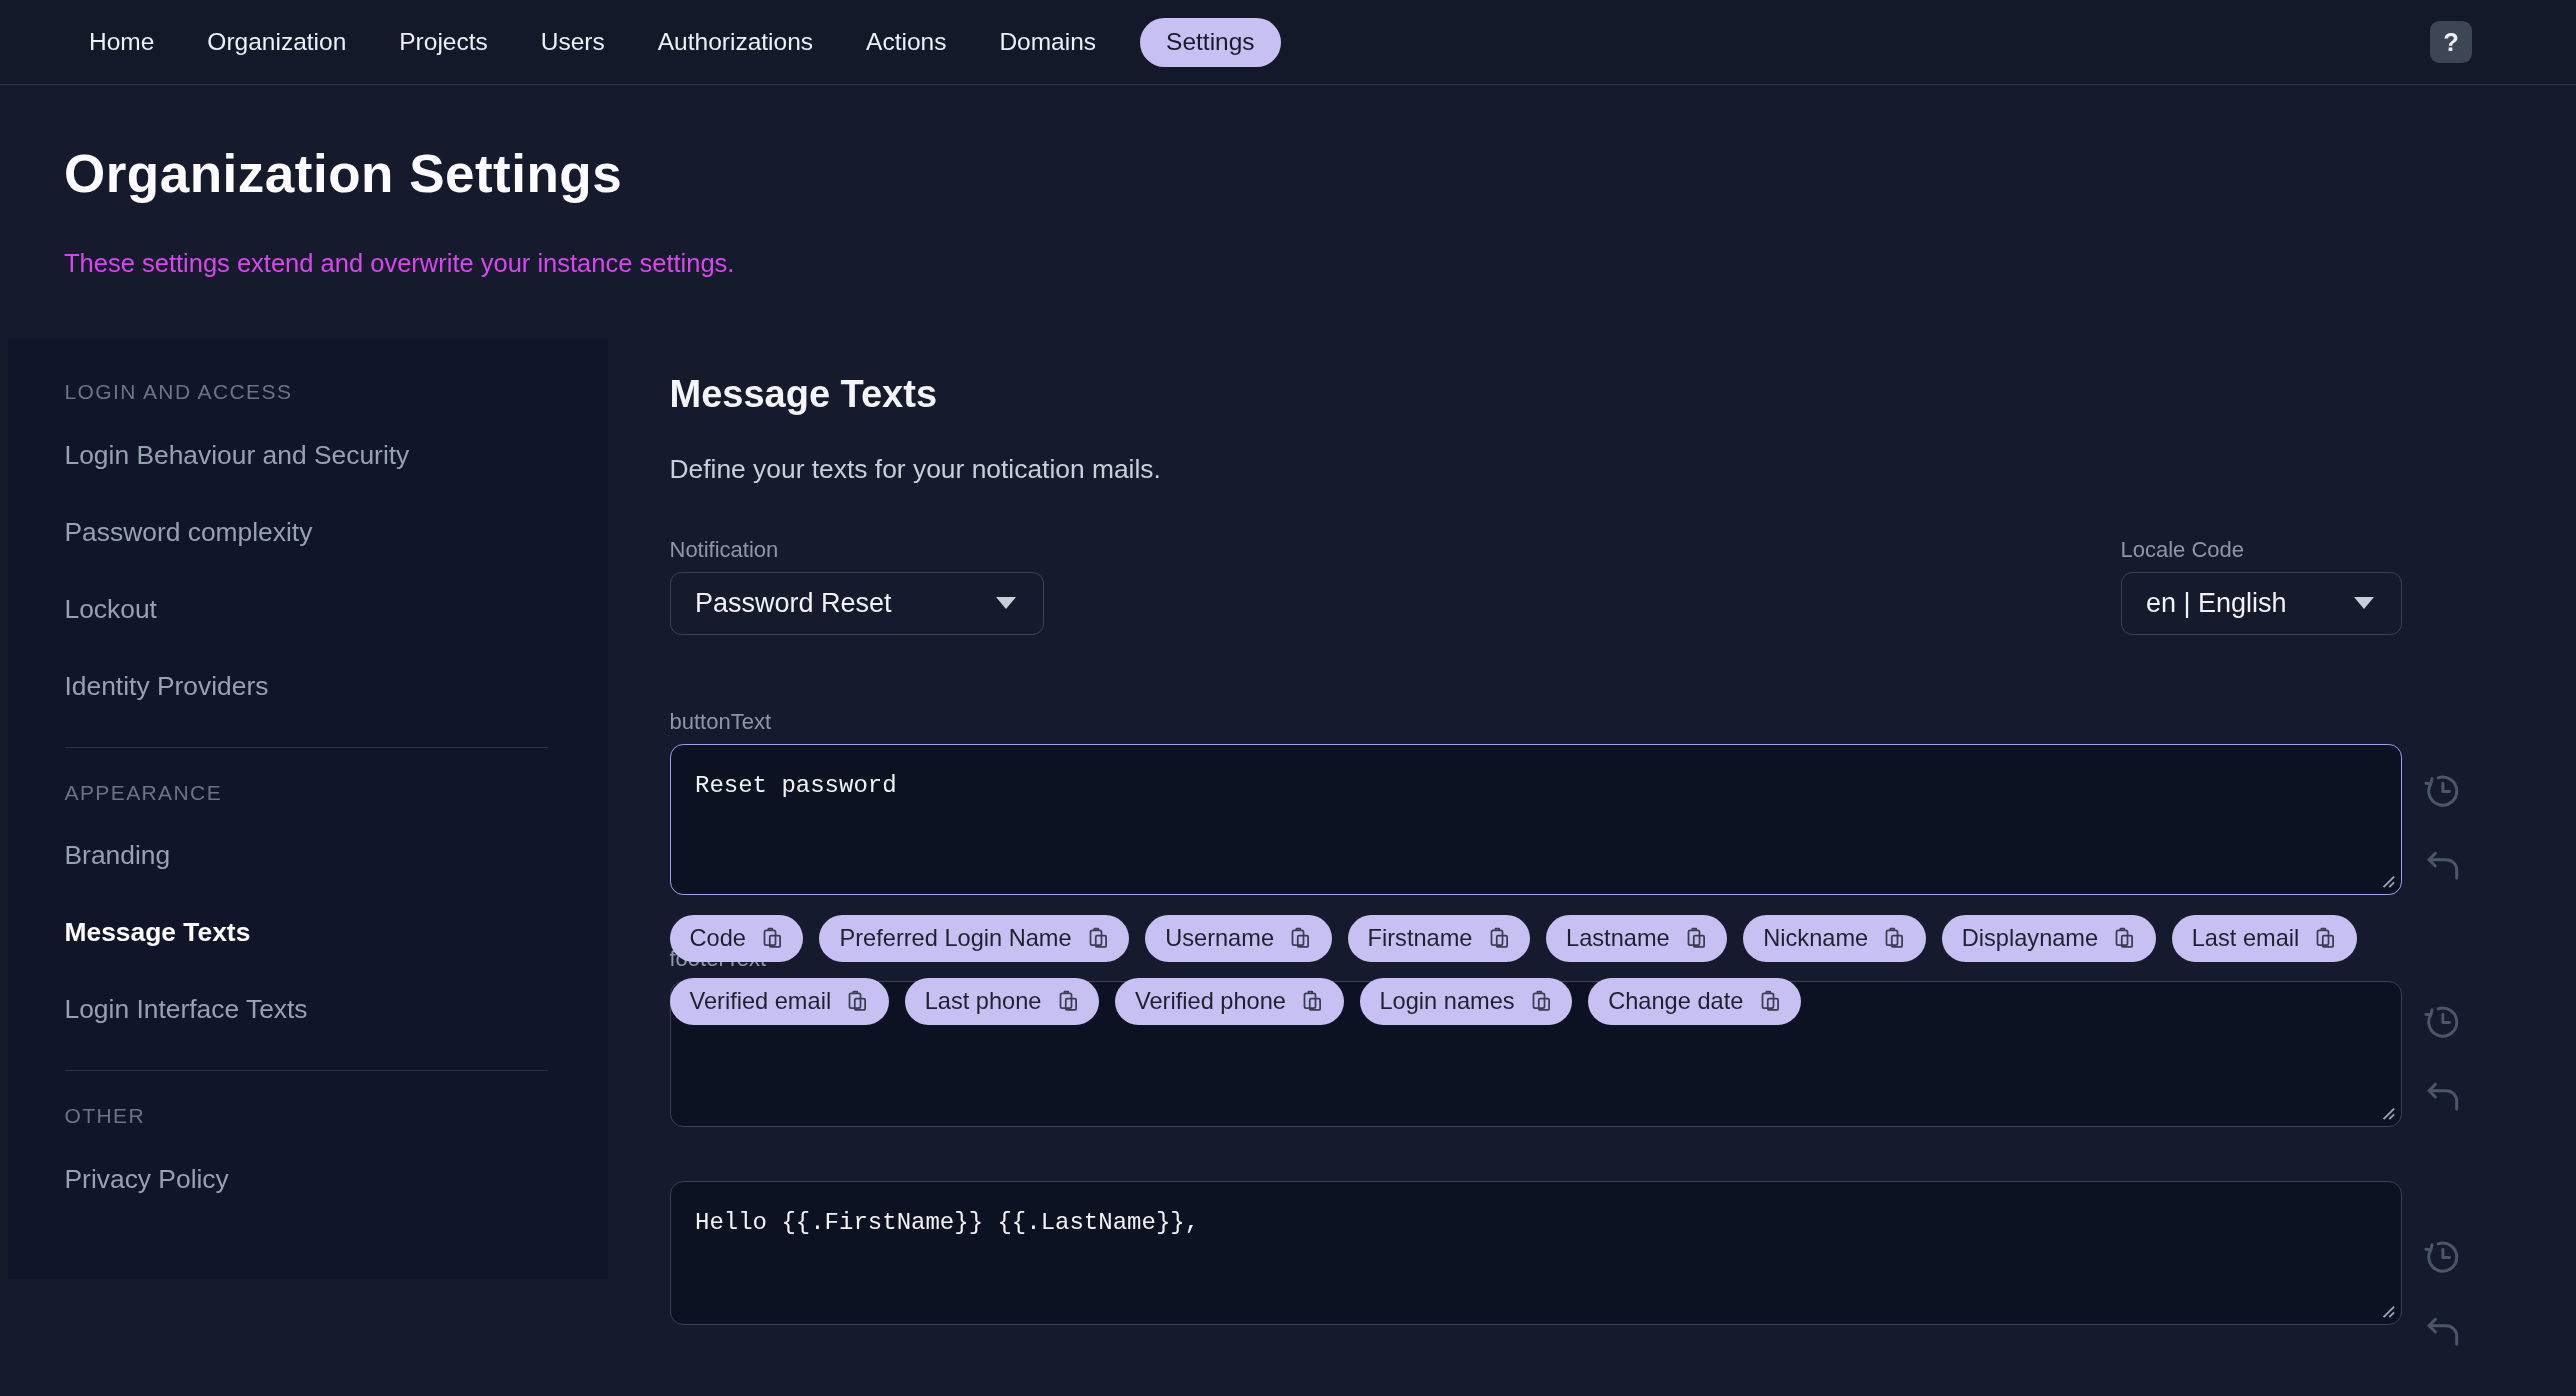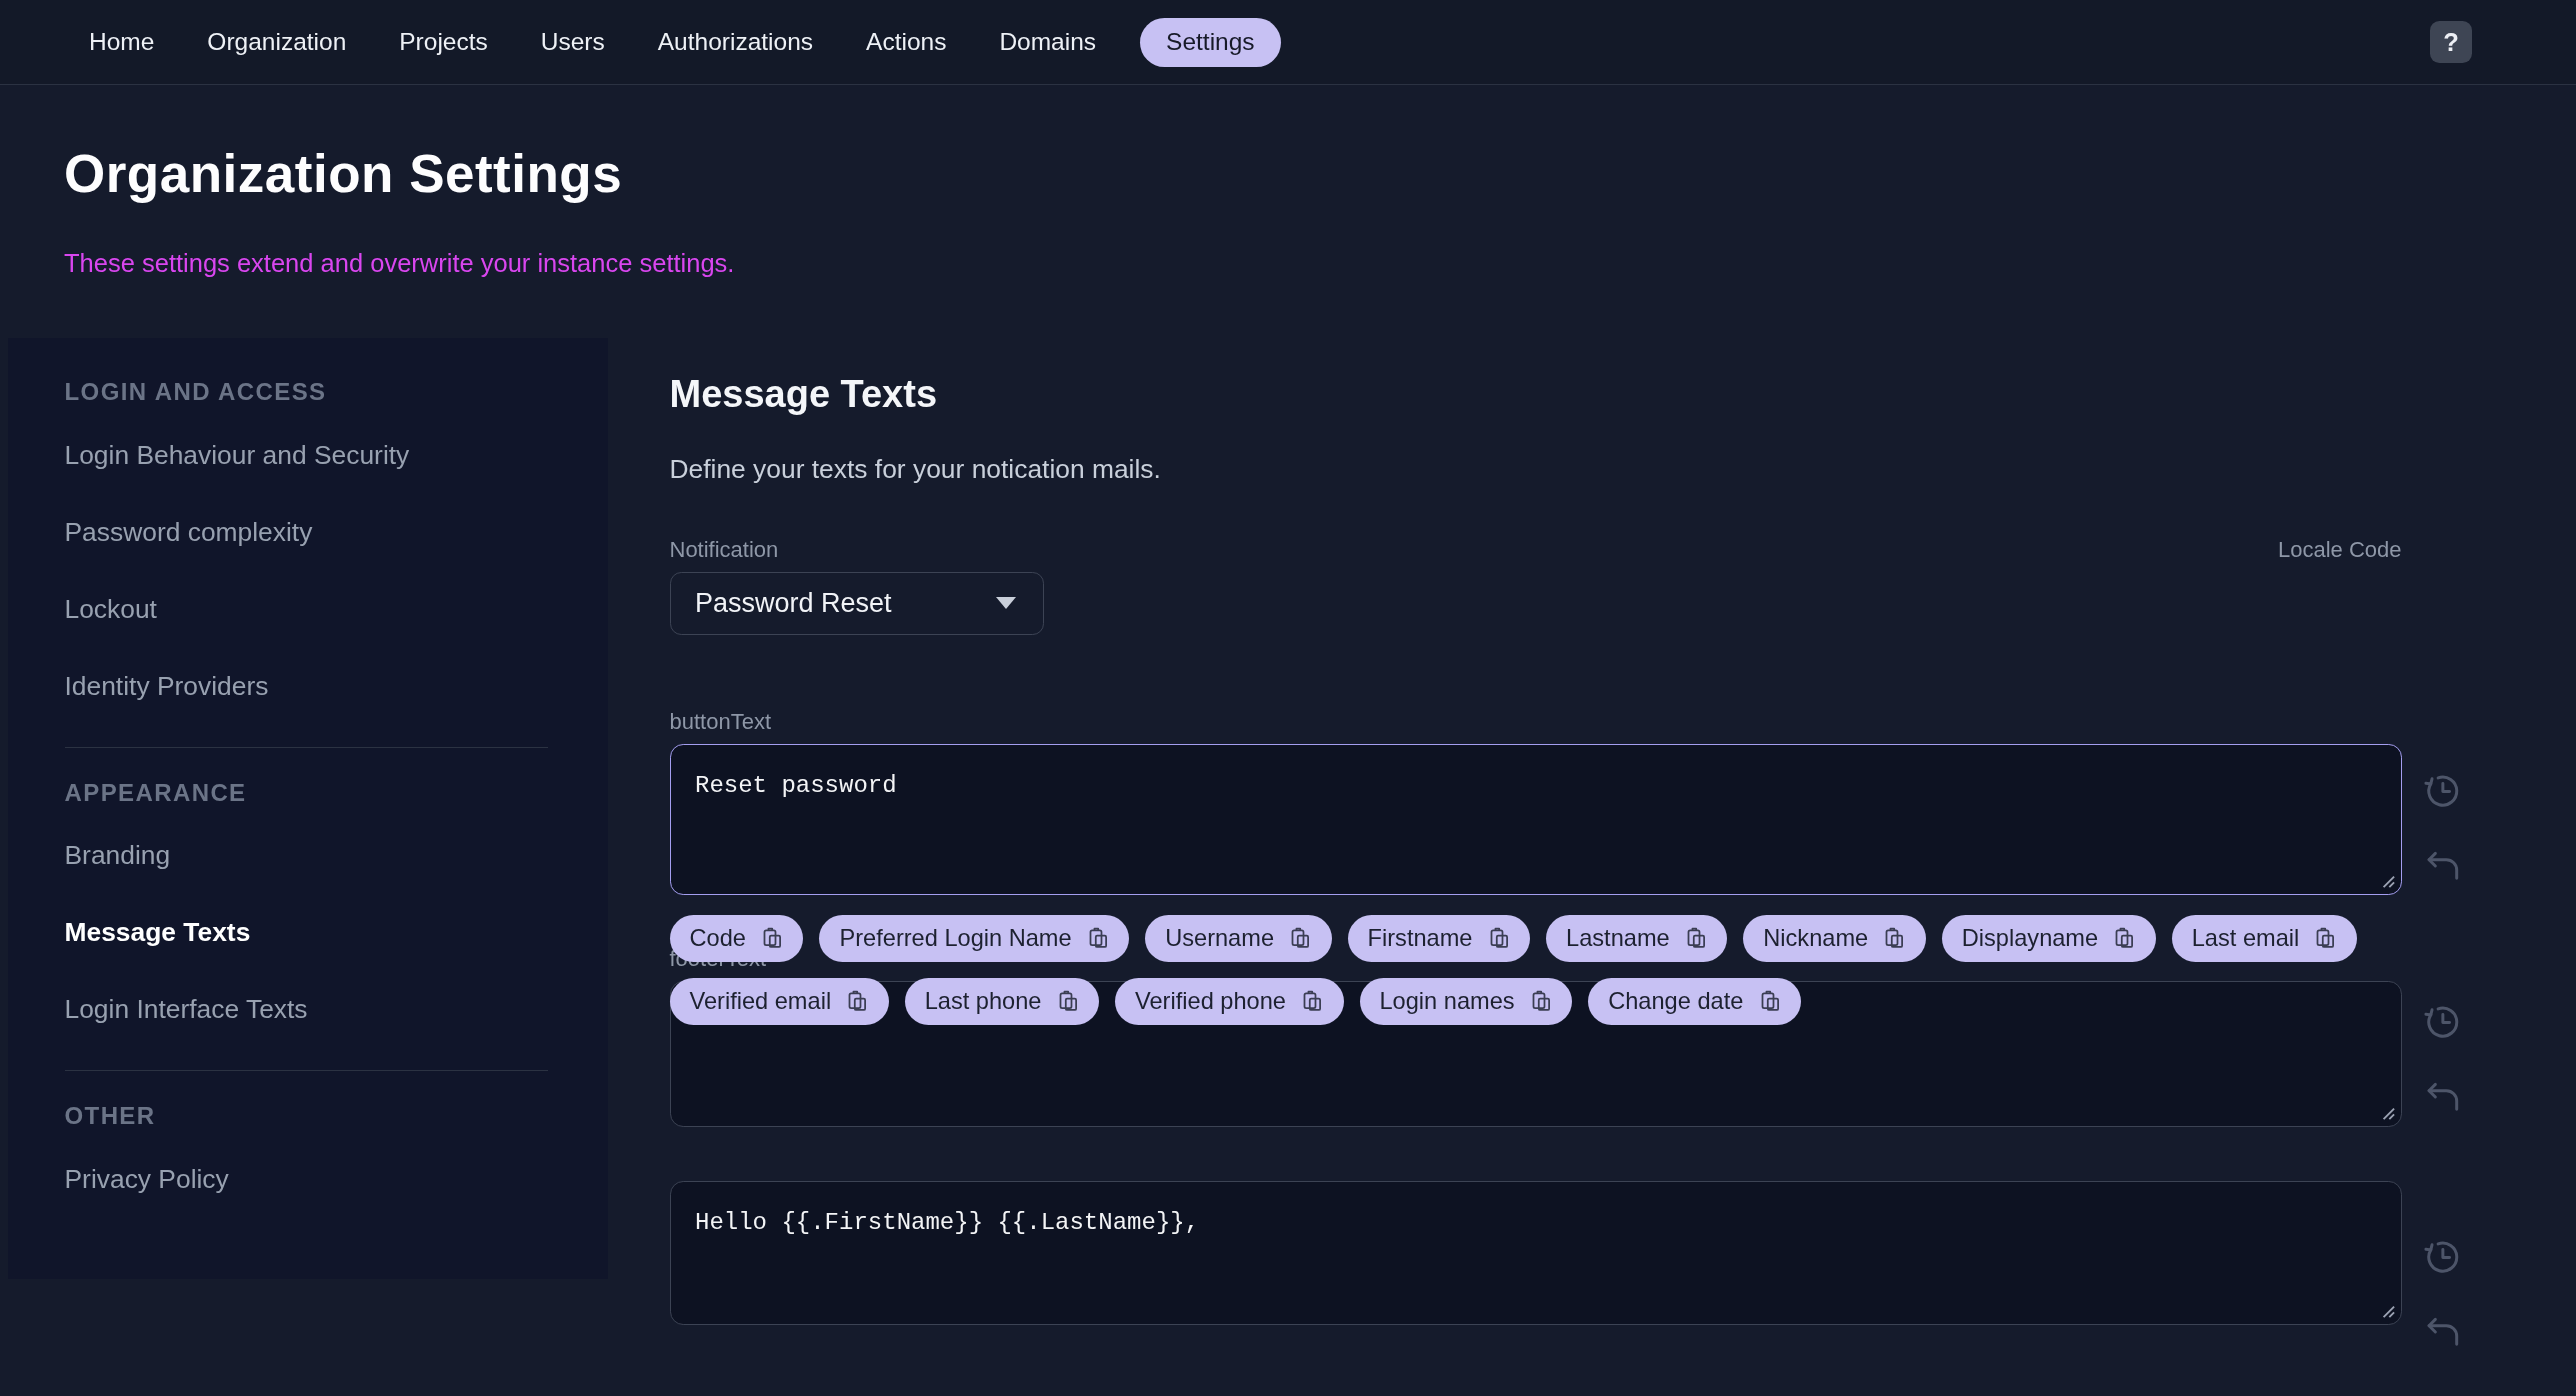--- a/index.html
+++ b/index.html
@@ -73,22 +73,22 @@
   .content{display:flex;align-items:flex-start;margin-top:59px;}
   .sidebar{
     margin-left:7.5px;
     width:600px;
     height:941px;
     background:var(--panel);
     padding:42px 0 0 57px;
     flex:none;
   }
   .side-section-title{
-    font-size:24px;line-height:24.5px;
-    font-weight:700;
+    font-size:21px;line-height:24.5px;
+    font-weight:400;
     letter-spacing:1.4px;
     color:var(--section);
     margin-bottom:34px;
   }
   .side-item{
     font-size:26.4px;line-height:32px;
     color:var(--muted);
     margin-bottom:45px;
     cursor:pointer;
   }
@@ -240,20 +240,24 @@
     <div class="selects-row">
       <div>
         <div class="field-label">Notification</div>
         <div class="select select-notification">
           <span class="select-value">Password Reset</span>
           <span class="caret"></span>
         </div>
       </div>
       <div>
         <div class="field-label">Locale Code</div>
+        <div class="select select-locale">
+          <span class="select-value">en | English</span>
+          <span class="caret"></span>
+        </div>
       </div>
     </div>
 
     <div class="group group-buttontext">
       <div class="field-label">buttonText</div>
       <div class="ta-wrap focused">
         <textarea class="ta ta-buttontext" spellcheck="false" style="">Reset password</textarea>
         <svg class="grip" width="21" height="21" viewBox="0 0 22 22" fill="none" stroke="#9aa1b2" stroke-width="2">
             <path d="M20 9 9 20M20 15l-5 5"></path>
           </svg>

